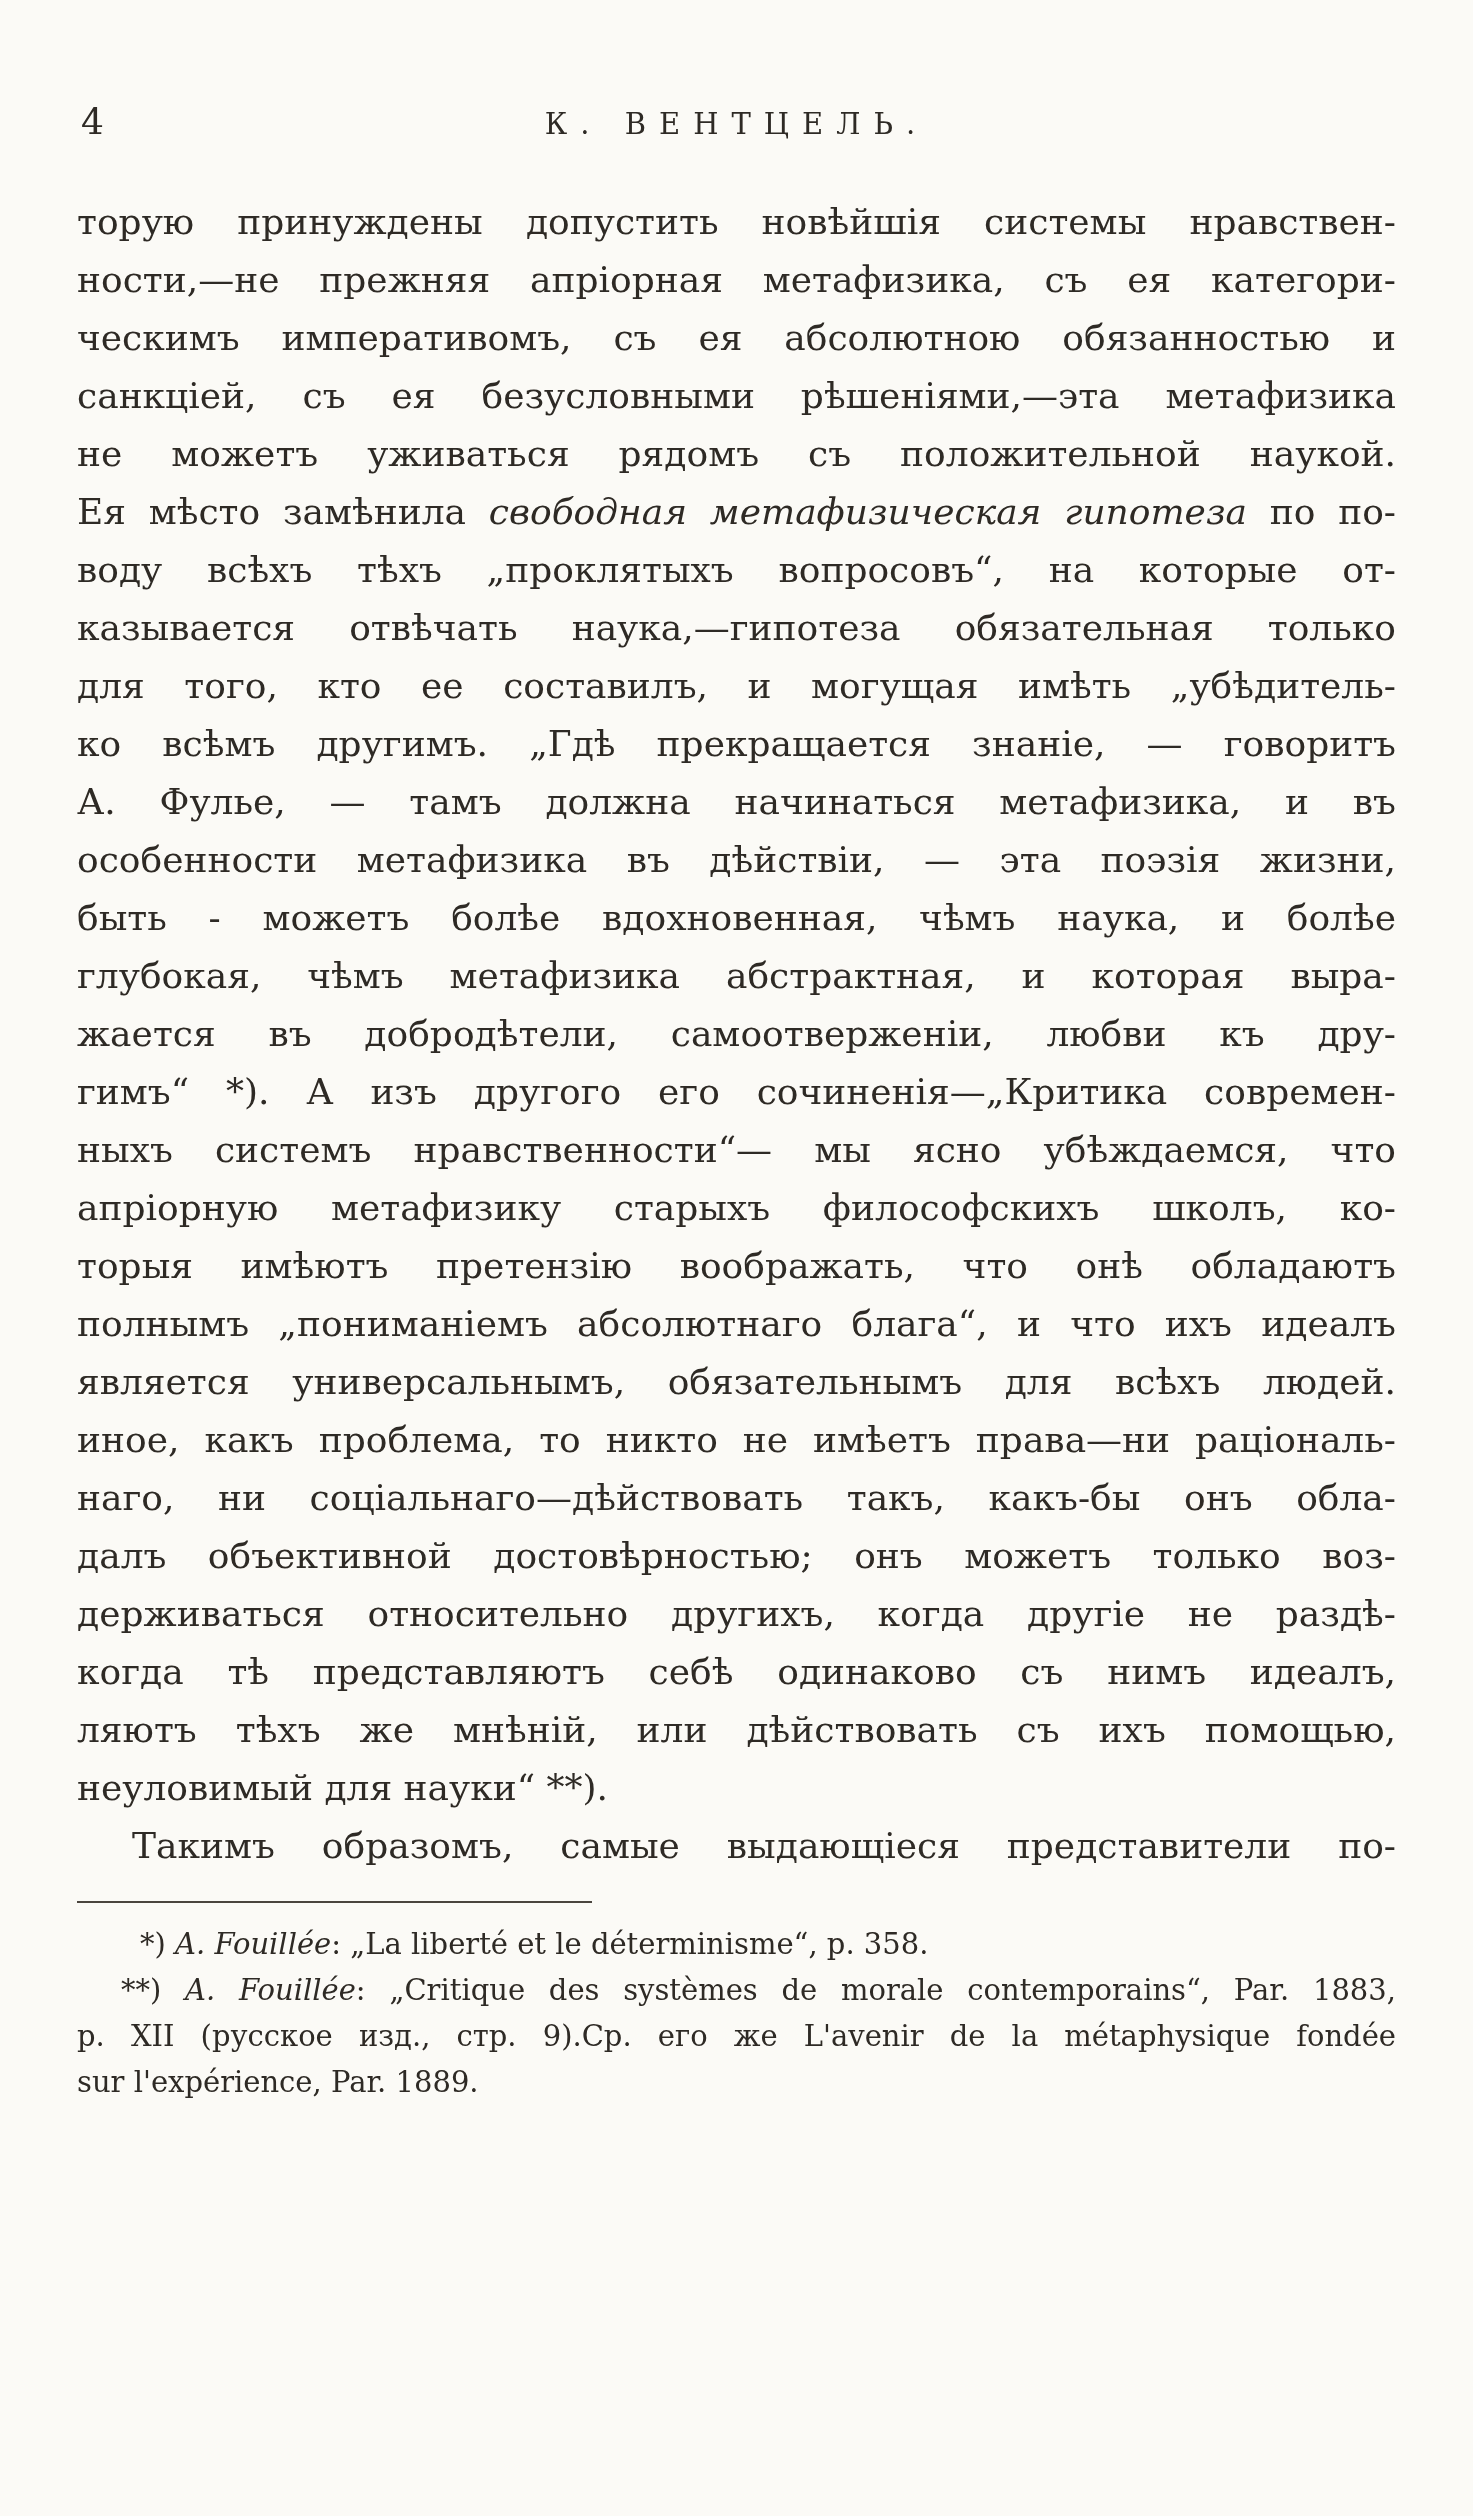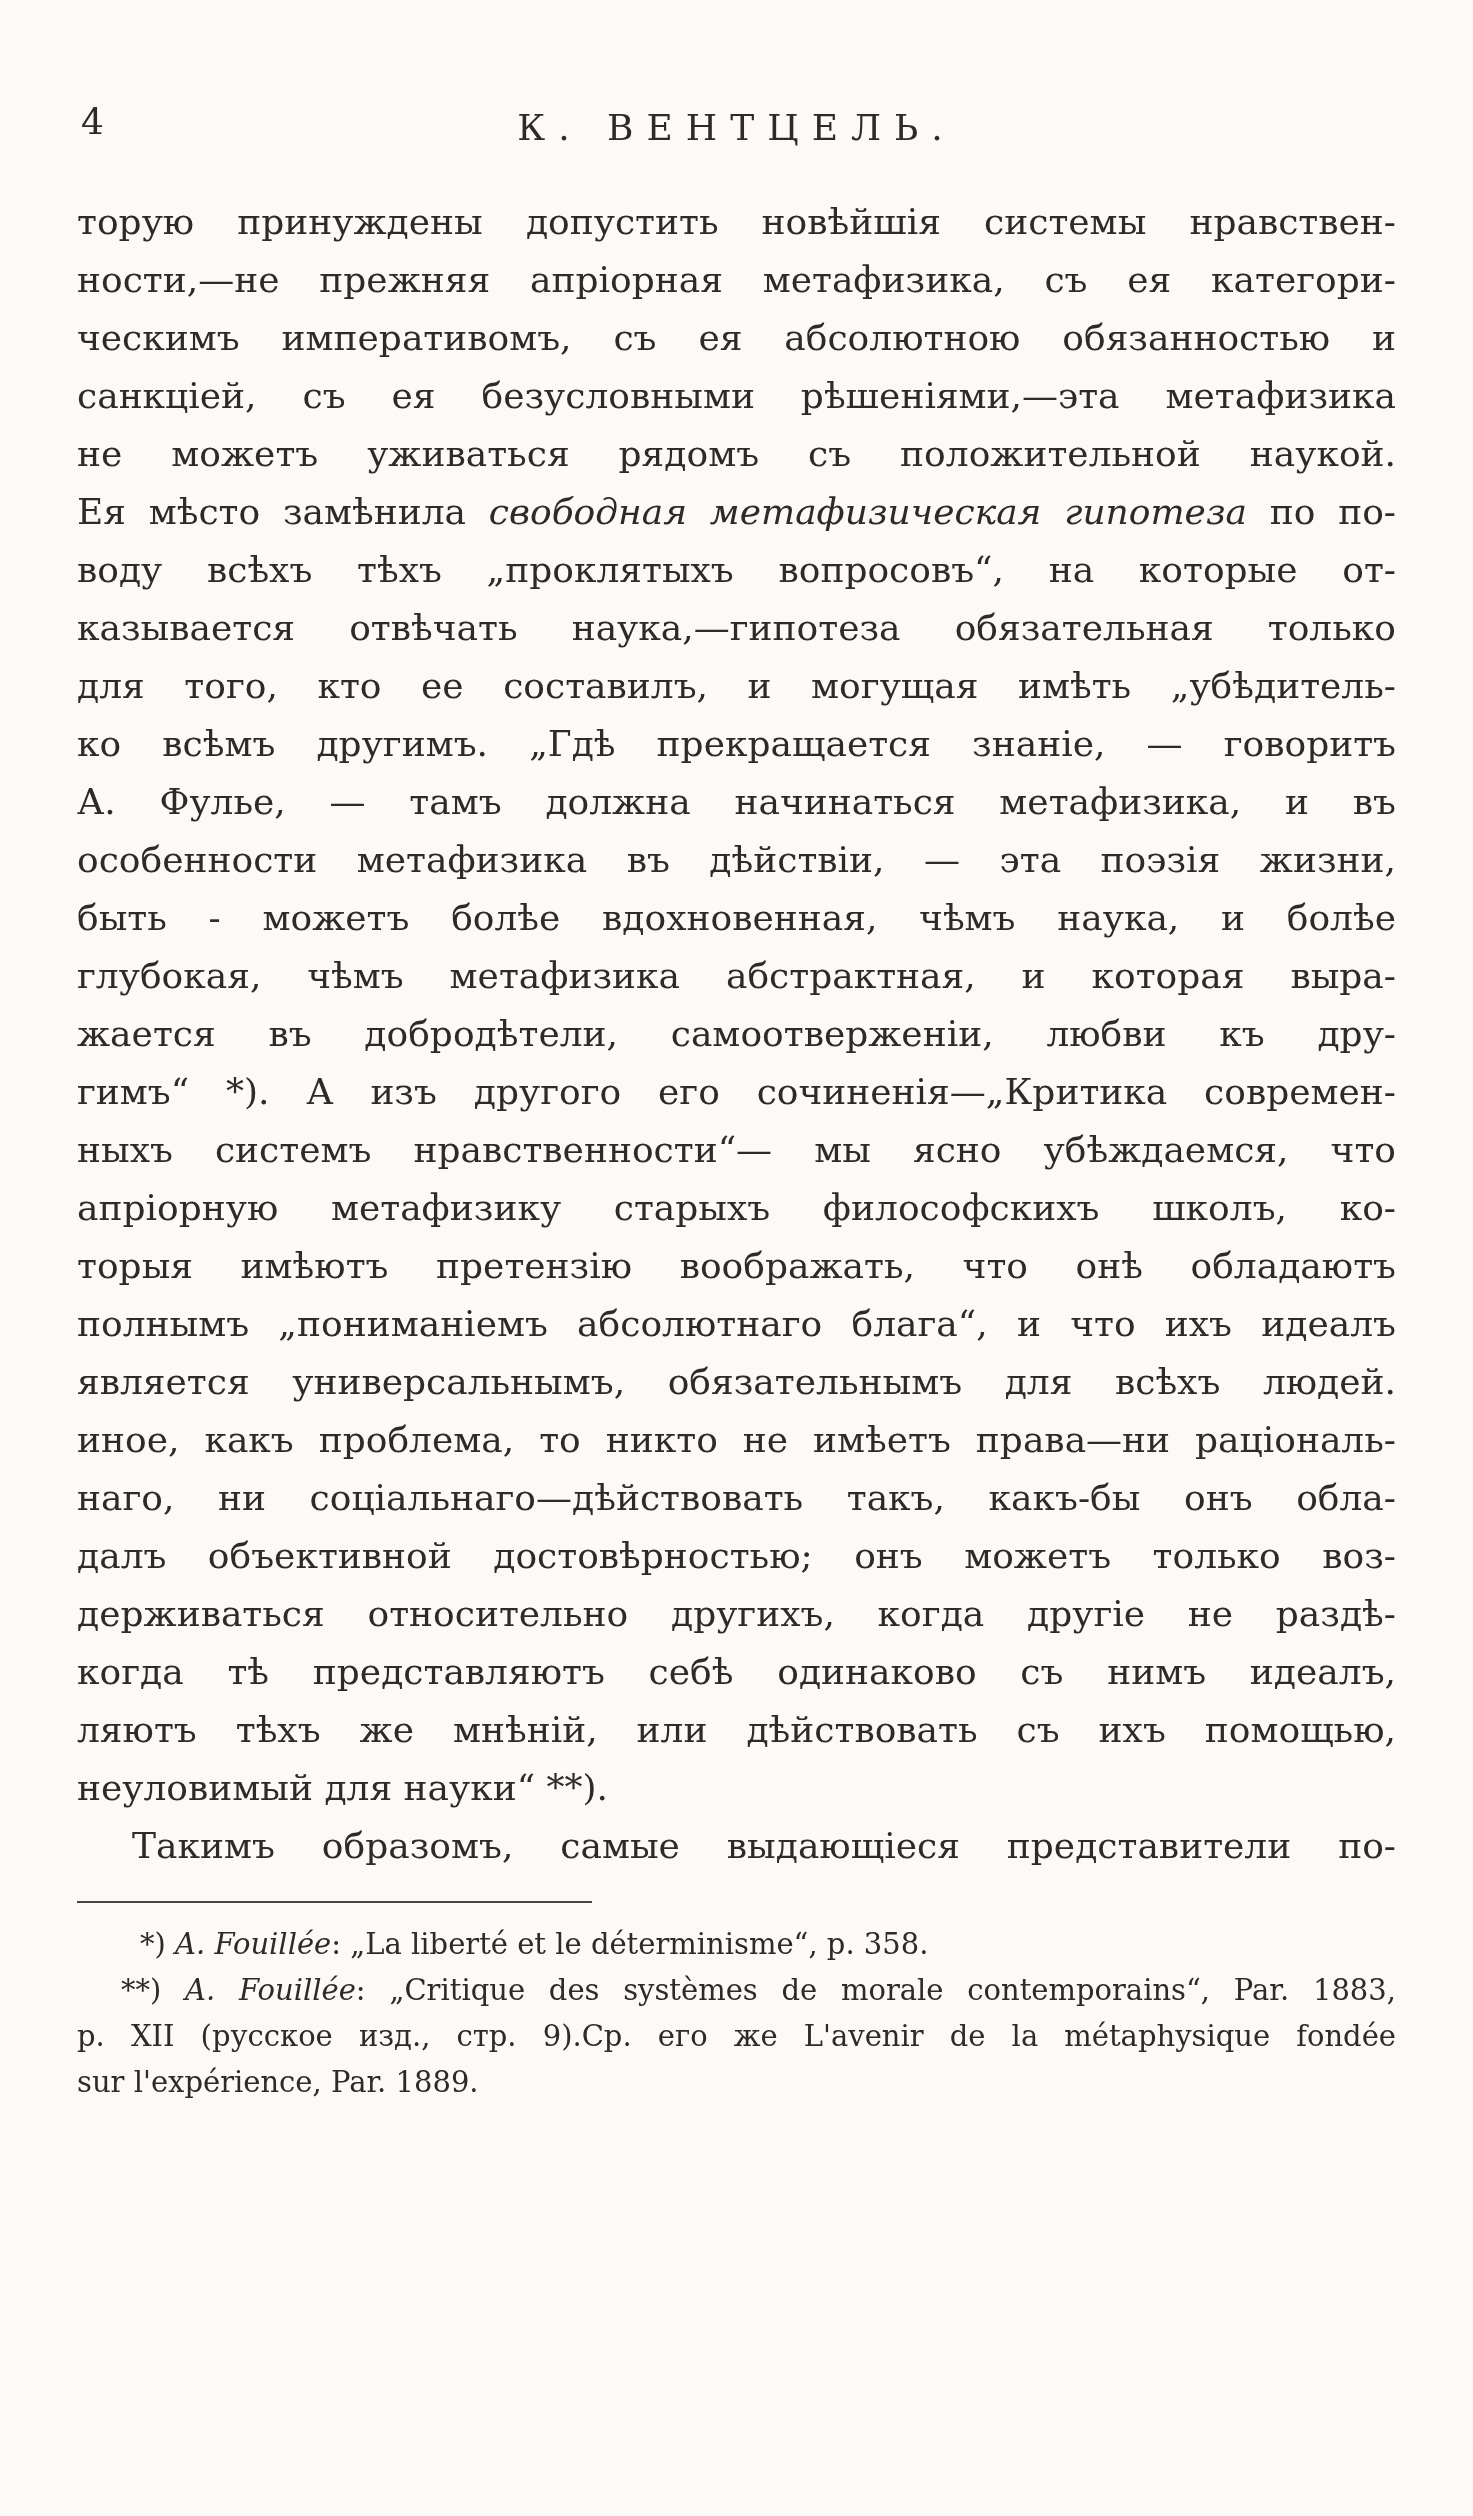--- a/index.html
+++ b/index.html
@@ -28,21 +28,21 @@
     left: 4px;
     top: 2px;
     font-size: 36px;
   }
   .head-title {
     position: absolute;
     left: 0;
     right: 0;
     top: 8px;
     text-align: center;
-    font-size: 36px;
+    font-size: 29px;
     letter-spacing: 13px;
   }
   .body-text {
     font-size: 36px;
     line-height: 58px;
   }
   .line {
     text-align: justify;
     text-align-last: justify;
     min-height: 58px;

